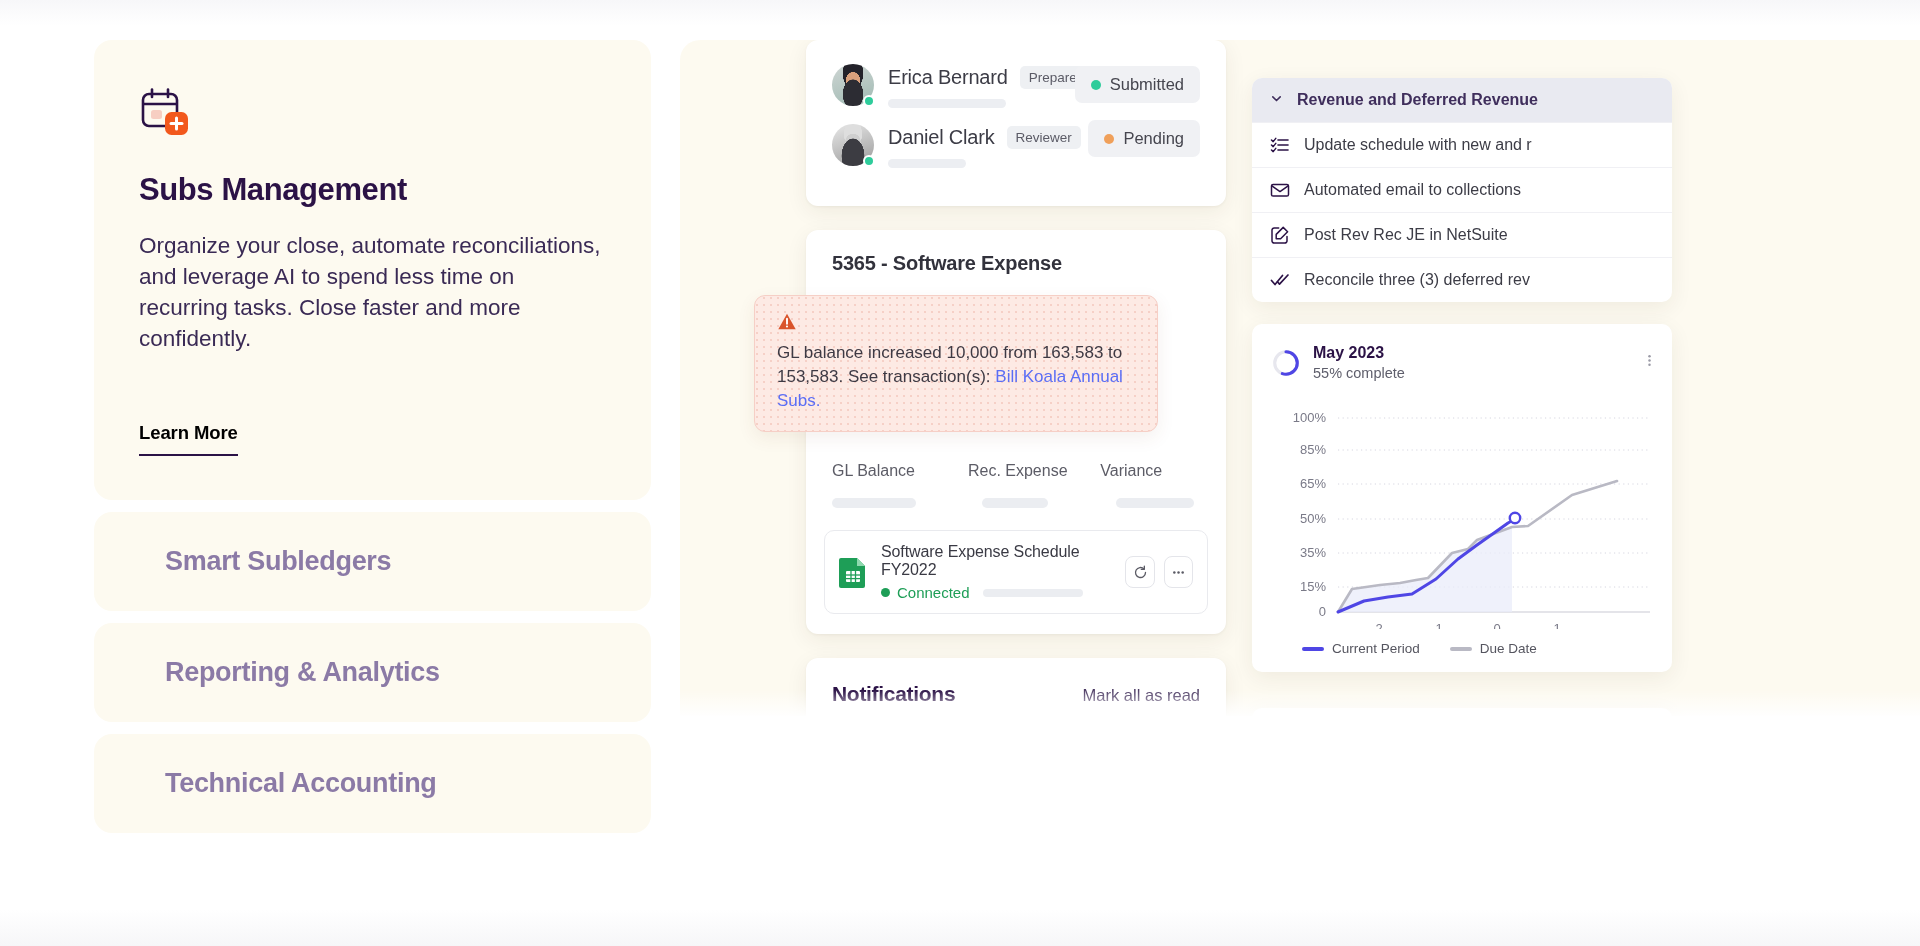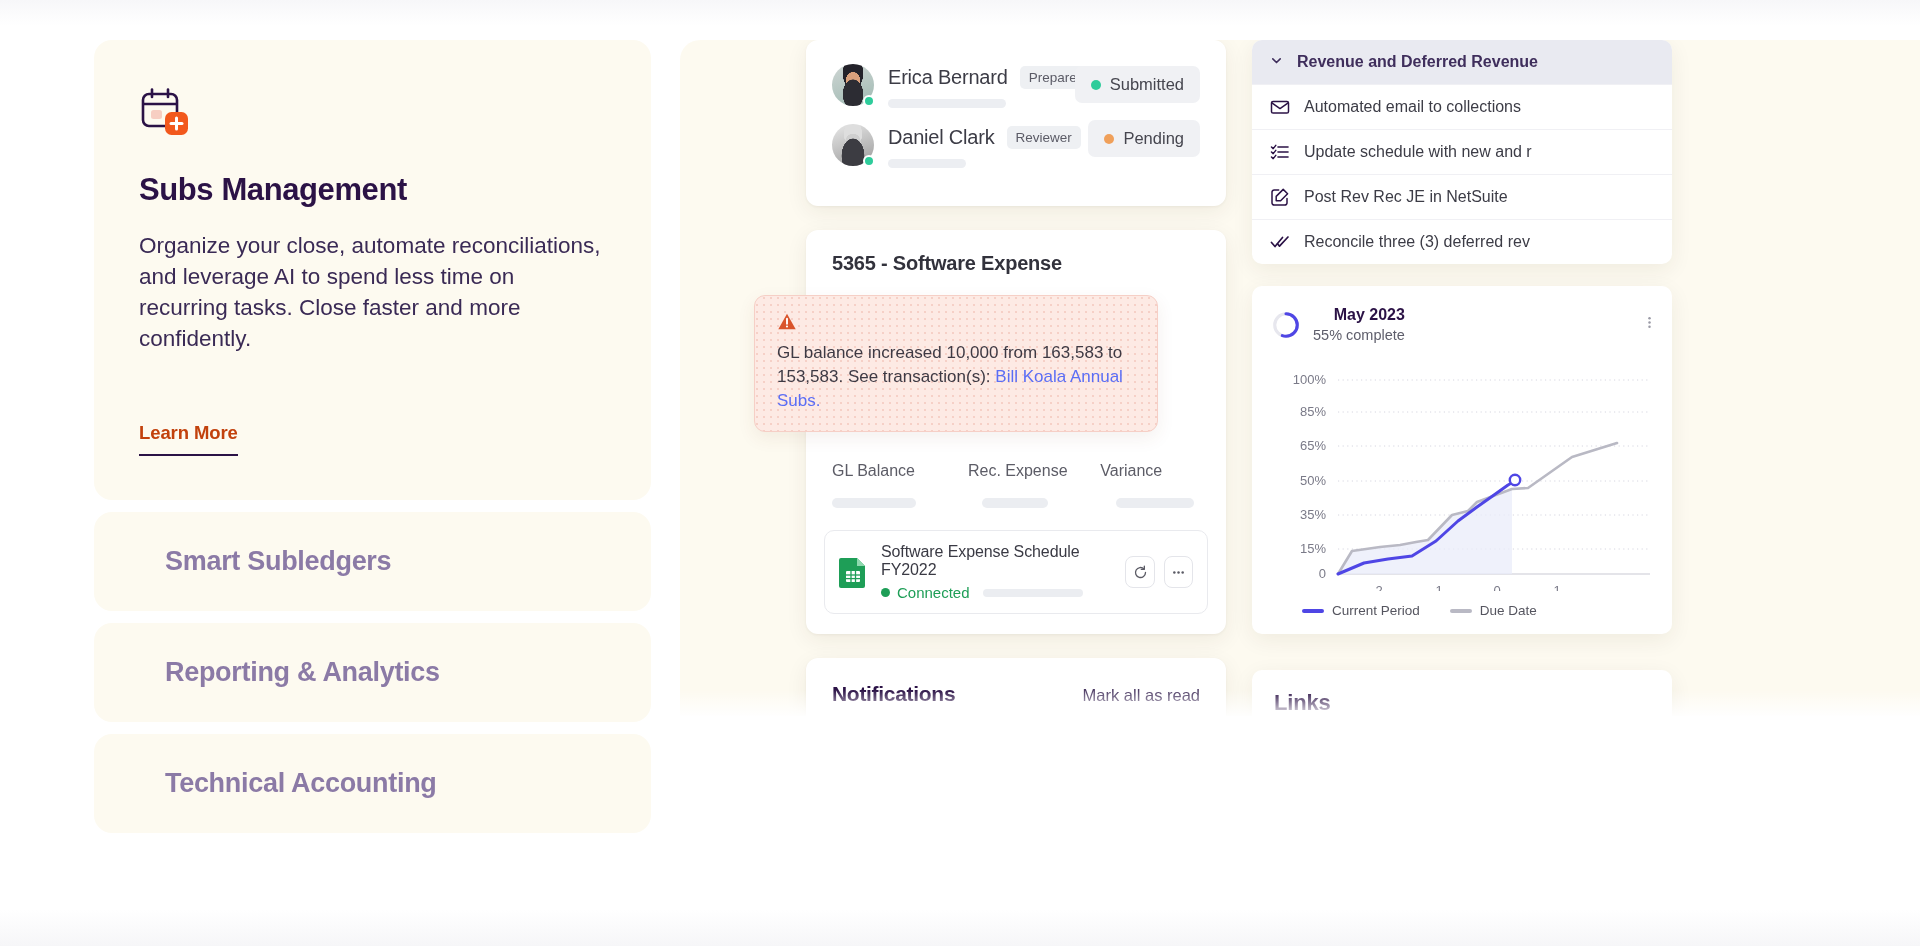--- a/index.html
+++ b/index.html
@@ -43,21 +43,21 @@
   .panel-title {
     font-size: 31px; font-weight: bold; color: #2b1246;
     letter-spacing: -0.4px; margin-bottom: 22px;
   }
   .panel-body {
     font-size: 22.5px; line-height: 1.38; color: #3a2a55;
     max-width: 470px;
   }
   .learn-more-wrap { margin-top: 68px; display: inline-block; }
   .learn-more {
-    font-size: 18.5px; font-weight: bold; color: #c2410c;
+    font-size: 18.5px; font-weight: bold; color: #000000;
     letter-spacing: -0.1px; padding-bottom: 10px;
     border-bottom: 2px solid #2b1246;
     display: inline-block;
   }
   .accordion-closed-title {
     font-size: 27px; font-weight: bold; color: #8b7aa6;
     letter-spacing: -0.3px;
   }
 
   
@@ -180,37 +180,37 @@
   .notif-card { padding: 24px 26px 20px 26px; }
   .notif-head { display: flex; align-items: baseline; justify-content: space-between; }
   .notif-title { font-size: 21px; font-weight: bold; color: #2b1246; letter-spacing: -0.3px; }
   .mark-read { font-size: 16.5px; color: #4b3a63; }
 
   
   .right-col { position: absolute; left: 572px; top: 0px; width: 420px; }
   .check-card {
     background: #fff; border-radius: 10px; overflow: hidden; margin-bottom: 22px;
     box-shadow: 0 6px 22px rgba(60,40,20,0.07);
+    margin-top: 38px;
   }
   .check-head {
     display: flex; align-items: center; gap: 14px;
     background: #e9eaf1; padding: 13px 18px;
   }
   .check-head .htxt { font-size: 16px; font-weight: bold; color: #3f2e5c; }
   .check-row {
     display: flex; align-items: center; gap: 14px;
     padding: 12px 18px; border-top: 1px solid #f0f0f4;
     font-size: 16px; color: #3c3c46; white-space: nowrap;
   }
   .check-row .ico { width: 20px; height: 20px; flex: 0 0 20px; color: #2b1246; }
 
   .chart-card {
     background: #fff; border-radius: 10px; padding: 20px 20px 16px 20px; margin-bottom: 36px;
     box-shadow: 0 6px 22px rgba(60,40,20,0.07);
-    text-align: right;
   }
   .chart-head { display: flex; align-items: center; }
   .ring { width: 28px; height: 28px; flex: 0 0 28px; margin-right: 13px; }
   .chart-month { font-size: 16px; font-weight: bold; color: #2b1246; }
   .chart-pct { font-size: 14.5px; color: #5e5e6b; margin-top: 3px; }
   .chart-kebab { margin-left: auto; color: #8a8a96; font-size: 17px; letter-spacing: 1px; }
   .plot-wrap { margin-top: 18px; }
   .legend { display: flex; align-items: center; gap: 30px; margin-top: 8px; padding-left: 30px; font-size: 13.5px; color: #55555f; }
   .legend .li { display: flex; align-items: center; gap: 8px; }
   .legend .bar { width: 22px; height: 4px; border-radius: 2px; }
@@ -400,39 +400,39 @@
               <svg viewBox="0 0 14 14" width="13" height="13">
                 <polyline points="3,5.2 7,9.2 11,5.2" fill="none" stroke="#3f2e5c" stroke-width="1.7" stroke-linecap="round" stroke-linejoin="round"></polyline>
               </svg>
             </span>
             <span class="htxt">Revenue and Deferred Revenue</span>
           </div>
 
           <div class="check-row">
             <span class="ico">
               <svg viewBox="0 0 20 20" width="20" height="20">
-                <rect x="1.5" y="4.5" width="17" height="11.5" rx="1.6" fill="none" stroke="#2b1246" stroke-width="1.5"></rect>
-                <polyline points="1.5,5.6 10,11.6 18.5,5.6" fill="none" stroke="#2b1246" stroke-width="1.5" stroke-linejoin="round"></polyline>
-              </svg>
-            </span>
-            <span>Automated email to collections</span>
-          </div>
-
-          <div class="check-row">
-            <span class="ico">
-              <svg viewBox="0 0 20 20" width="20" height="20">
                 <line x1="8" y1="5" x2="18" y2="5" stroke="#2b1246" stroke-width="1.6" stroke-linecap="round"></line>
                 <line x1="8" y1="10" x2="18" y2="10" stroke="#2b1246" stroke-width="1.6" stroke-linecap="round"></line>
                 <line x1="8" y1="15" x2="18" y2="15" stroke="#2b1246" stroke-width="1.6" stroke-linecap="round"></line>
                 <polyline points="1.5,5 3.2,6.6 5.8,3.4" fill="none" stroke="#2b1246" stroke-width="1.5" stroke-linecap="round" stroke-linejoin="round"></polyline>
                 <polyline points="1.5,10 3.2,11.6 5.8,8.4" fill="none" stroke="#2b1246" stroke-width="1.5" stroke-linecap="round" stroke-linejoin="round"></polyline>
                 <polyline points="1.5,15 3.2,16.6 5.8,13.4" fill="none" stroke="#2b1246" stroke-width="1.5" stroke-linecap="round" stroke-linejoin="round"></polyline>
               </svg>
             </span>
             <span>Update schedule with new and r</span>
+          </div>
+
+          <div class="check-row">
+            <span class="ico">
+              <svg viewBox="0 0 20 20" width="20" height="20">
+                <rect x="1.5" y="4.5" width="17" height="11.5" rx="1.6" fill="none" stroke="#2b1246" stroke-width="1.5"></rect>
+                <polyline points="1.5,5.6 10,11.6 18.5,5.6" fill="none" stroke="#2b1246" stroke-width="1.5" stroke-linejoin="round"></polyline>
+              </svg>
+            </span>
+            <span>Automated email to collections</span>
           </div>
 
           <div class="check-row">
             <span class="ico">
               <svg viewBox="0 0 20 20" width="20" height="20">
                 <path d="M17 11.5v4.4a2.1 2.1 0 0 1-2.1 2.1H4.1A2.1 2.1 0 0 1 2 15.9V5.1A2.1 2.1 0 0 1 4.1 3h4.6" fill="none" stroke="#2b1246" stroke-width="1.5" stroke-linecap="round"></path>
                 <path d="M13.2 2.4 17.6 6.8 10.6 13.8 6.2 13.8 6.2 9.4 Z" fill="none" stroke="#2b1246" stroke-width="1.5" stroke-linejoin="round"></path>
               </svg>
             </span>
             <span>Post Rev Rec JE in NetSuite</span>

